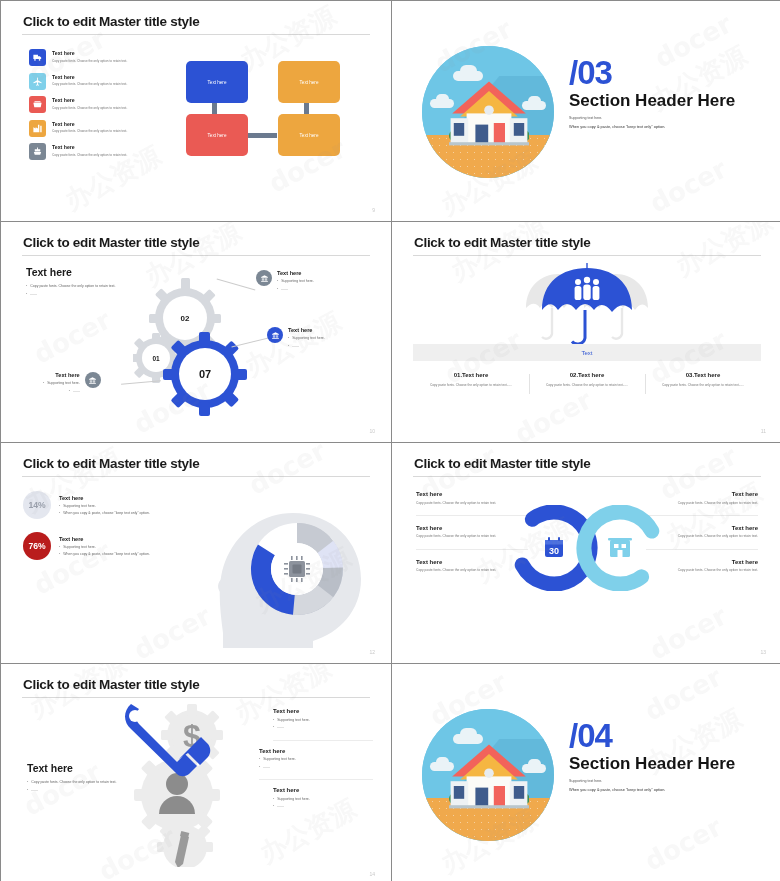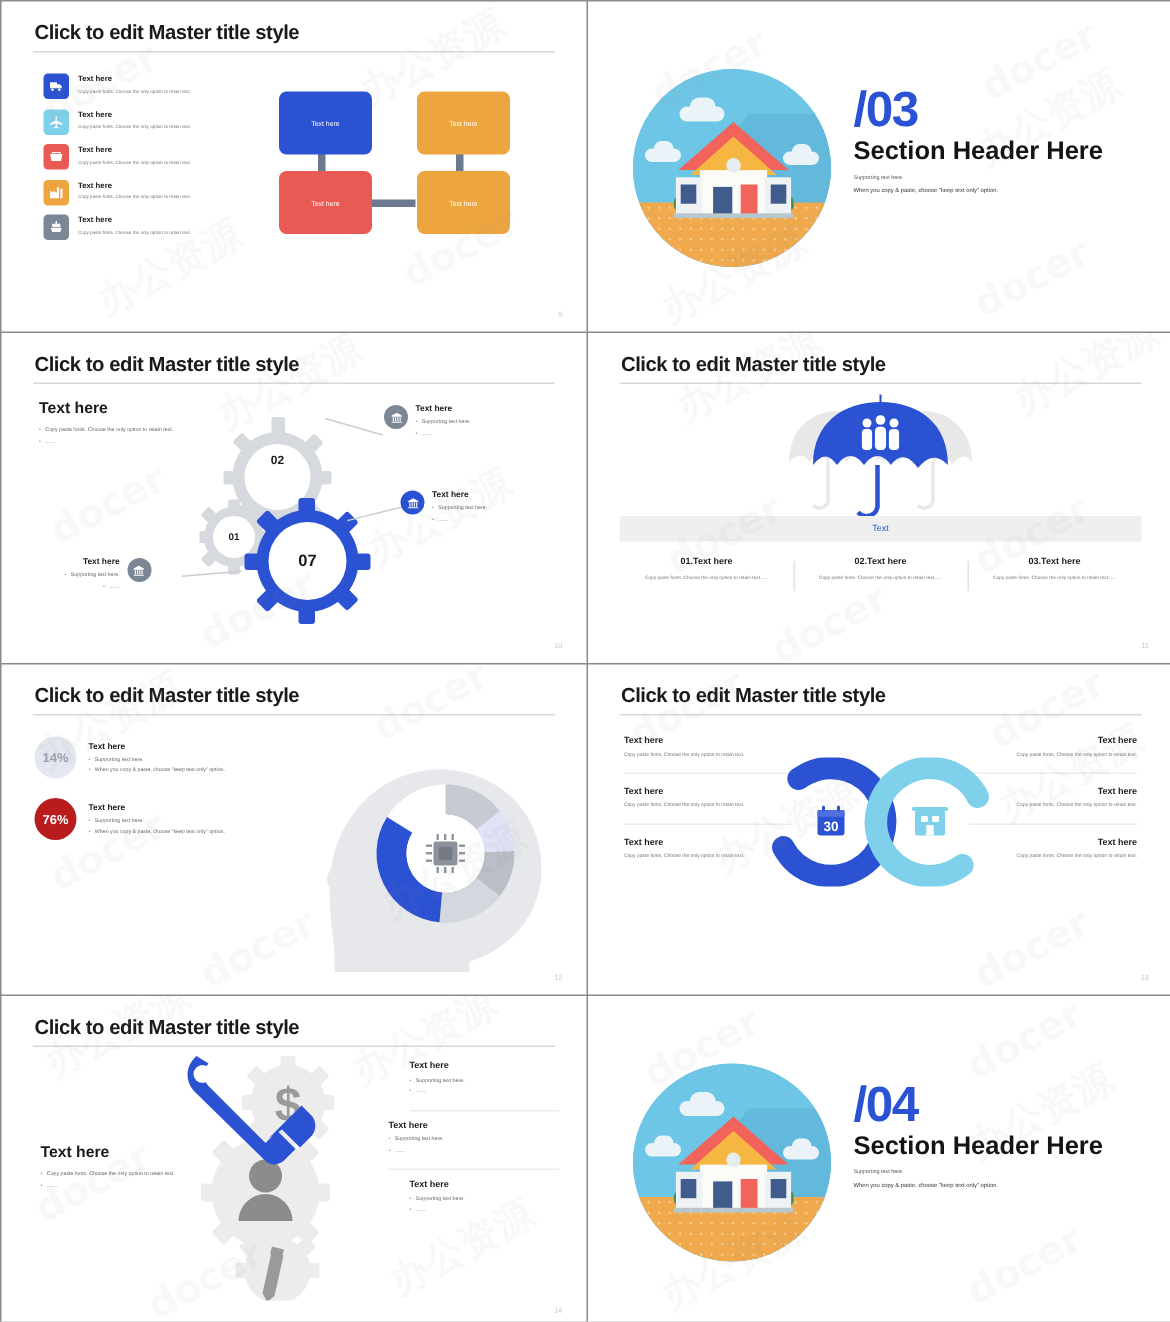--- a/index.html
+++ b/index.html
@@ -364,21 +364,21 @@
             <rect x="66" y="132" width="11" height="14" rx="2"></rect>
           <rect x="30" y="99" width="14" height="11" rx="2"></rect>
             <rect x="100" y="99" width="14" height="11" rx="2"></rect>
           <rect x="41" y="72" width="11" height="14" rx="2" transform="rotate(-45 46 79)"></rect>
           <rect x="92" y="72" width="11" height="14" rx="2" transform="rotate(45 97 79)"></rect>
           <rect x="41" y="122" width="11" height="14" rx="2" transform="rotate(45 46 129)"></rect>
           <rect x="92" y="122" width="11" height="14" rx="2" transform="rotate(-45 97 129)"></rect>
         </g>
         <circle cx="72" cy="104" r="26" fill="#ffffff"></circle>
       </svg>
-      <div class="gear-num" style="left:36px;top:26px;width:32px;height:20px;font-size:8px;">02</div>
+      <div class="gear-num" style="left:36px;top:38px;width:32px;height:20px;font-size:8px;">02</div>
       <div class="gear-num" style="left:9px;top:79px;width:28px;height:18px;font-size:6.5px;">01</div>
       <div class="gear-num" style="left:55px;top:93px;width:34px;height:22px;font-size:11px;">07</div>
     </div>
 
     <div class="leader" style="left:215px;top:62px;width:40px;transform:rotate(16deg);"></div>
     <div class="leader" style="left:230px;top:120px;width:38px;transform:rotate(-14deg);"></div>
     <div class="leader" style="left:120px;top:160px;width:40px;transform:rotate(-5deg);"></div>
 
     <div class="s3-node" style="left:255px;top:48px;">
       <div class="node-ic" style="background:#7b8794">

